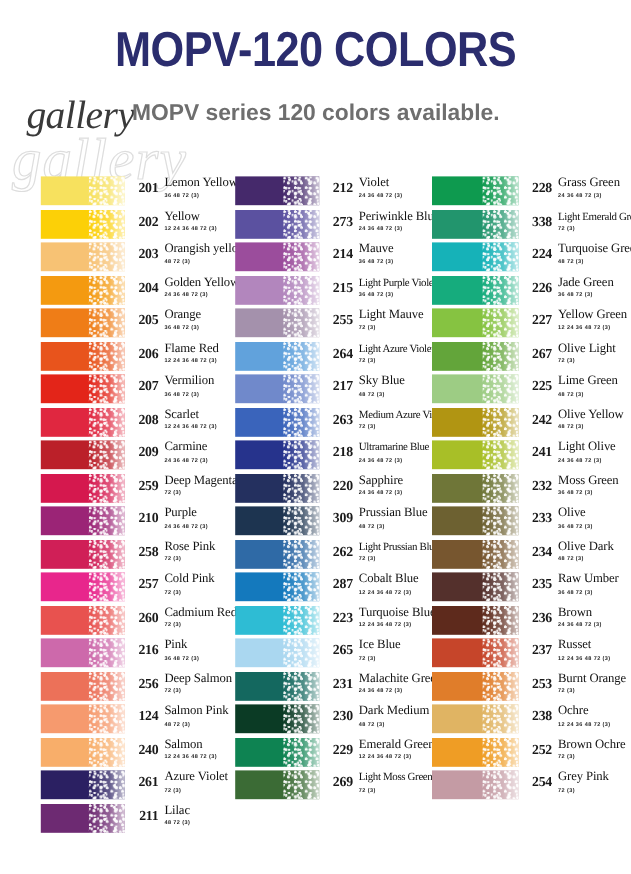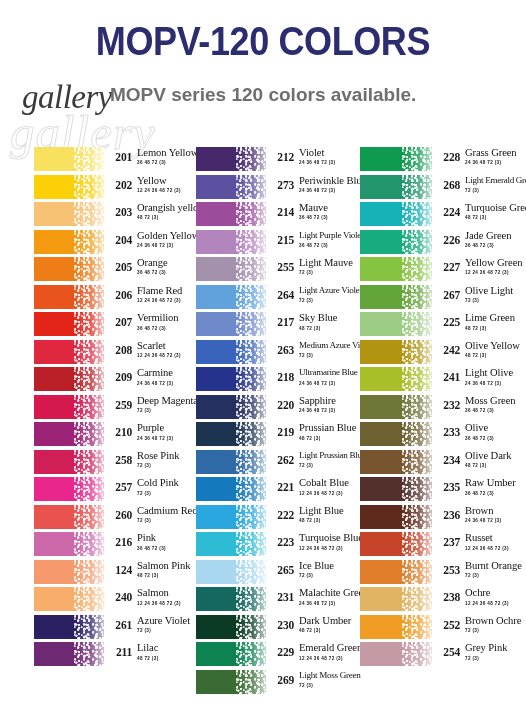--- a/index.html
+++ b/index.html
@@ -263,20 +263,31 @@
             <div class="grain"></div>
           </div>
           <div class="code">216</div>
           <div class="meta">
             <span class="nm">Pink</span>
             <span class="sz">36 48 72 (3)</span>
           </div>
         </div>
         <div class="row">
           <div class="sw">
+            <div class="base" style="background: rgb(236, 113, 89);"></div>
+            <div class="grain"></div>
+          </div>
+          <div class="code">256</div>
+          <div class="meta">
+            <span class="nm">Deep Salmon</span>
+            <span class="sz">72 (3)</span>
+          </div>
+        </div>
+        <div class="row">
+          <div class="sw">
             <div class="base" style="background: rgb(246, 154, 110);"></div>
             <div class="grain"></div>
           </div>
           <div class="code">124</div>
           <div class="meta">
             <span class="nm">Salmon Pink</span>
             <span class="sz">48 72 (3)</span>
           </div>
         </div>
         <div class="row">
@@ -422,21 +433,21 @@
           <div class="meta">
             <span class="nm">Sapphire</span>
             <span class="sz">24 36 48 72 (3)</span>
           </div>
         </div>
         <div class="row">
           <div class="sw">
             <div class="base" style="background: rgb(29, 52, 80);"></div>
             <div class="grain"></div>
           </div>
-          <div class="code">219</div>
+          <div class="code">309</div>
           <div class="meta">
             <span class="nm">Prussian Blue</span>
             <span class="sz">48 72 (3)</span>
           </div>
         </div>
         <div class="row">
           <div class="sw">
             <div class="base" style="background: rgb(47, 106, 166);"></div>
             <div class="grain"></div>
           </div>
@@ -444,39 +455,28 @@
           <div class="meta">
             <span class="nm sm">Light Prussian Blue</span>
             <span class="sz">72 (3)</span>
           </div>
         </div>
         <div class="row">
           <div class="sw">
             <div class="base" style="background: rgb(20, 121, 189);"></div>
             <div class="grain"></div>
           </div>
-          <div class="code">221</div>
+          <div class="code">287</div>
           <div class="meta">
             <span class="nm">Cobalt Blue</span>
             <span class="sz">12 24 36 48 72 (3)</span>
           </div>
         </div>
         <div class="row">
           <div class="sw">
-            <div class="base" style="background: rgb(42, 167, 223);"></div>
-            <div class="grain"></div>
-          </div>
-          <div class="code">222</div>
-          <div class="meta">
-            <span class="nm">Light Blue</span>
-            <span class="sz">48 72 (3)</span>
-          </div>
-        </div>
-        <div class="row">
-          <div class="sw">
             <div class="base" style="background: rgb(46, 188, 212);"></div>
             <div class="grain"></div>
           </div>
           <div class="code">223</div>
           <div class="meta">
             <span class="nm">Turquoise Blue</span>
             <span class="sz">12 24 36 48 72 (3)</span>
           </div>
         </div>
         <div class="row">
@@ -501,21 +501,21 @@
             <span class="sz">24 36 48 72 (3)</span>
           </div>
         </div>
         <div class="row">
           <div class="sw">
             <div class="base" style="background: rgb(11, 59, 37);"></div>
             <div class="grain"></div>
           </div>
           <div class="code">230</div>
           <div class="meta">
-            <span class="nm">Dark Umber</span>
+            <span class="nm">Dark Medium</span>
             <span class="sz">48 72 (3)</span>
           </div>
         </div>
         <div class="row">
           <div class="sw">
             <div class="base" style="background: rgb(14, 131, 82);"></div>
             <div class="grain"></div>
           </div>
           <div class="code">229</div>
           <div class="meta">
@@ -545,21 +545,21 @@
           <div class="meta">
             <span class="nm">Grass Green</span>
             <span class="sz">24 36 48 72 (3)</span>
           </div>
         </div>
         <div class="row">
           <div class="sw">
             <div class="base" style="background: rgb(34, 149, 109);"></div>
             <div class="grain"></div>
           </div>
-          <div class="code">268</div>
+          <div class="code">338</div>
           <div class="meta">
             <span class="nm sm">Light Emerald Green</span>
             <span class="sz">72 (3)</span>
           </div>
         </div>
         <div class="row">
           <div class="sw">
             <div class="base" style="background: rgb(22, 178, 184);"></div>
             <div class="grain"></div>
           </div>

